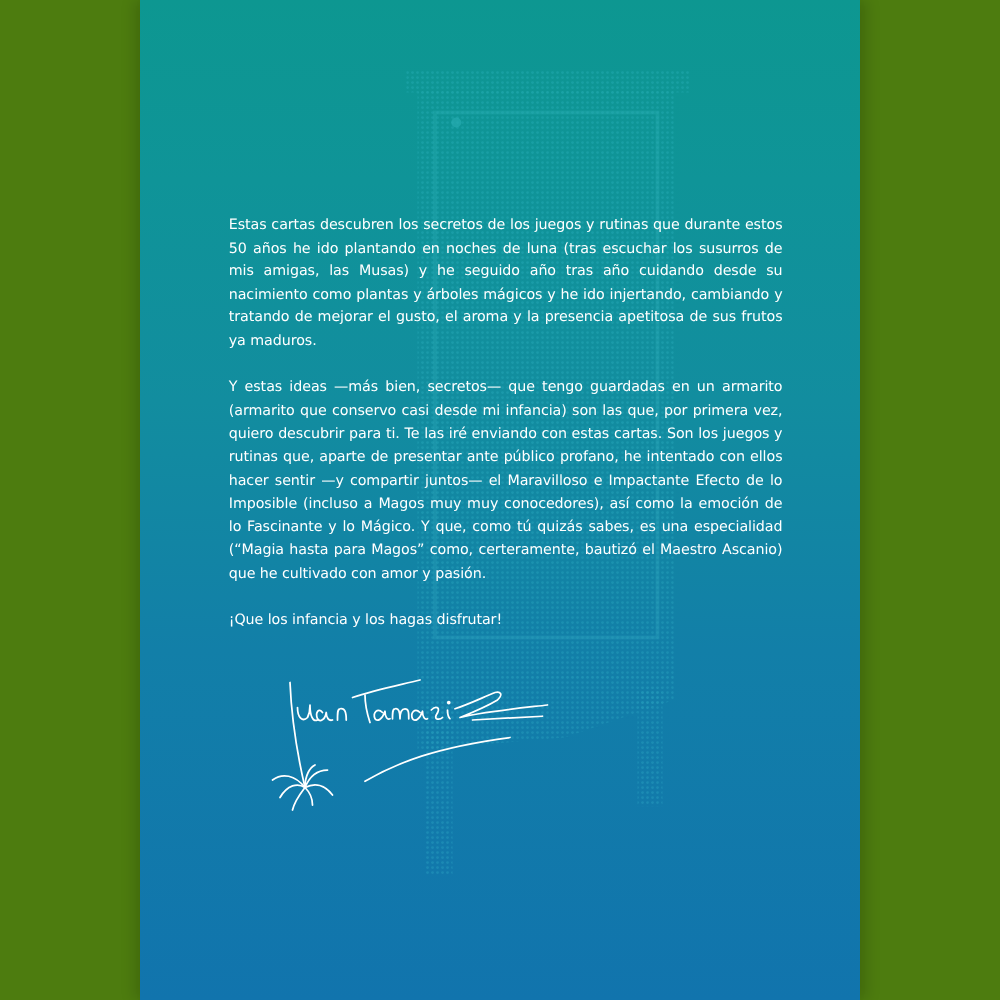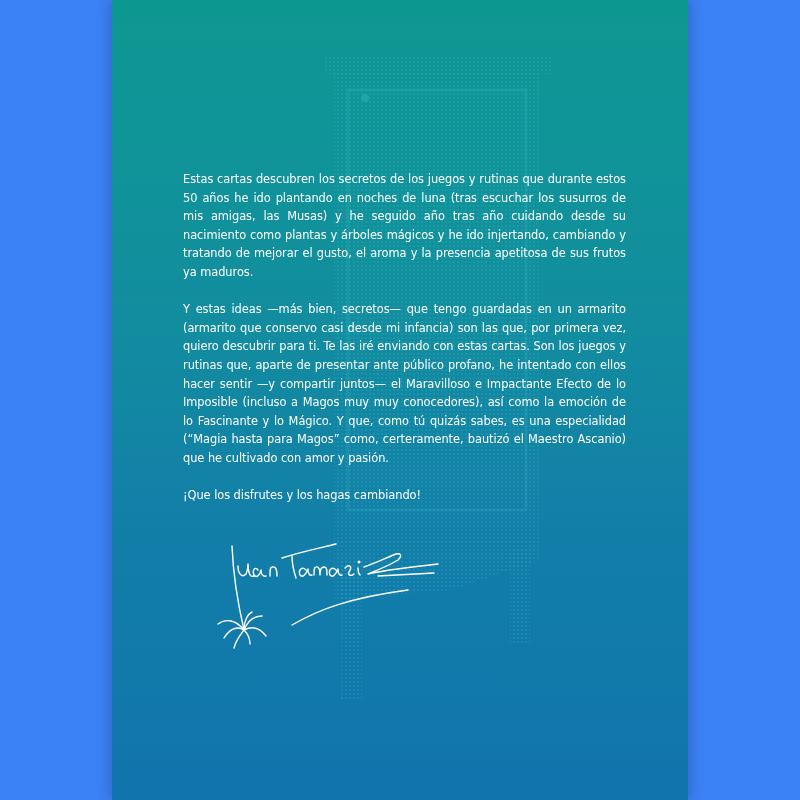--- a/index.html
+++ b/index.html
@@ -7,21 +7,21 @@
       padding: 0;
       width: 800px;
       height: 800px;
       background: #ffffff;
       overflow: hidden;
     }
     .stage {
       position: relative;
       width: 800px;
       height: 800px;
-      background: #3b82f6;
+      background: #4d7c0f;
     }
     .card {
       position: absolute;
       left: 112px;
       top: 0;
       width: 576px;
       height: 800px;
       background: linear-gradient(180deg, #0d9791 0%, #0f9498 18%, #128d9f 40%, #127fa8 65%, #1174ad 100%);
       box-shadow: -6px 0 10px rgba(0,0,0,0.12), 6px 0 10px rgba(0,0,0,0.12);
       overflow: hidden;
@@ -85,21 +85,21 @@
 
         <rect x="228" y="560" width="22" height="140" fill="url(#dots)"></rect>
 
         <rect x="398" y="550" width="20" height="95" fill="url(#dots)"></rect>
       </g>
     </svg>
 
     <div class="text-block">
       <p>Estas cartas descubren los secretos de los juegos y rutinas que durante estos 50 años he ido plantando en noches de luna (tras escuchar los susurros de mis amigas, las Musas) y he seguido año tras año cuidando desde su nacimiento como plantas y árboles mágicos y he ido injertan­do, cambiando y tratando de mejorar el gusto, el aroma y la presencia apetitosa de sus frutos ya maduros.</p>
       <p>Y estas ideas  —más bien, secretos— que tengo guardadas en un armarito (armarito que conservo casi desde mi infancia) son las que, por primera vez, quiero descubrir para ti. Te las iré enviando con estas cartas. Son los juegos y rutinas que, aparte de presentar ante público profano, he intentado con ellos hacer sentir —y compartir juntos— el Maravilloso e Impactante Efecto de lo Imposible (incluso a Magos muy muy conocedores), así como la emoción de lo Fascinante y lo Mági­co. Y que, como tú quizás sabes, es una especialidad (“Magia hasta para Magos” como, certeramente, bautizó el Maestro Ascanio) que he cultivado con amor y pasión.</p>
-      <p>¡Que los disfrutes y los hagas cambiando!</p>
+      <p>¡Que los infancia y los hagas disfrutar!</p>
     </div>
 
     <svg class="signature" viewBox="0 0 240 130" xmlns="http://www.w3.org/2000/svg" fill="none" stroke="#ffffff" stroke-width="1.4" stroke-linecap="round" stroke-linejoin="round">
 
       <path d="M24 26 C25 50 29 80 36 110"></path>
 
       <path d="M36 110 C28 100 18 98 10 104"></path>
       <path d="M36 110 C30 106 22 108 16 118"></path>
       <path d="M36 110 C33 114 28 120 26 128"></path>
       <path d="M36 110 C40 100 46 96 54 96"></path>

